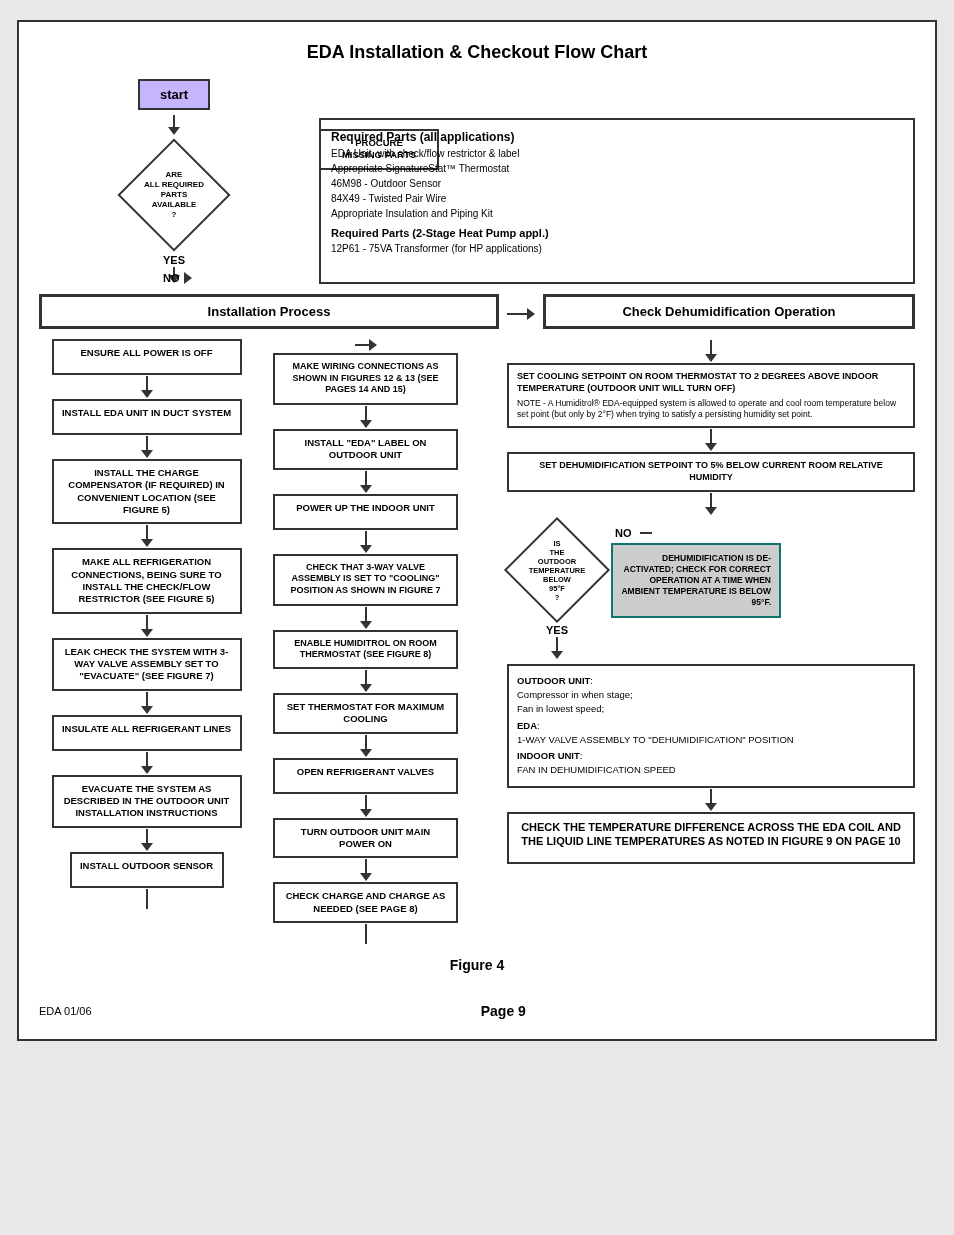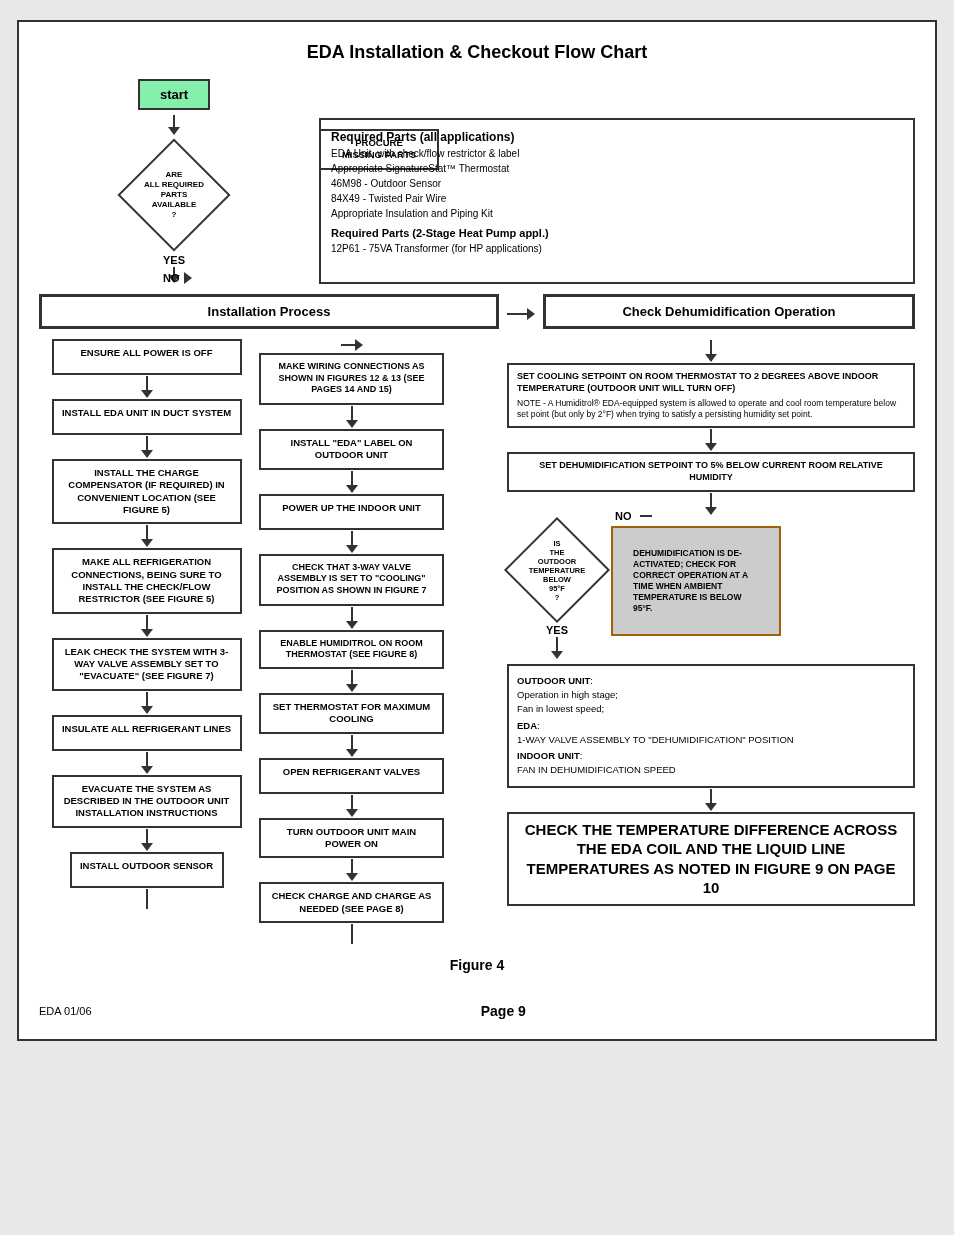--- a/index.html
+++ b/index.html
@@ -51,21 +51,21 @@
       font-weight: bold;
       text-transform: uppercase;
       line-height: 1.3;
       background: white;
     }
     .start-box {
       border: 2px solid #333;
       padding: 6px 20px;
       font-weight: bold;
       font-size: 13px;
-      background: #86efac;
+      background: #c4b5fd;
       margin-bottom: 4px;
     }
     
     .diamond-container {
       position: relative;
       width: 110px;
       height: 110px;
       margin: 4px 0;
     }
     .diamond {
@@ -178,26 +178,26 @@
       transform: translate(-50%, -50%);
       text-align: center;
       font-size: 8px;
       font-weight: bold;
       text-transform: uppercase;
       line-height: 1.2;
       z-index: 2;
       width: 72px;
     }
     .gray-box {
-      border: 2px solid #a16207;
+      border: 2px solid #0f766e;
       background: #ccc;
-      padding: 20px;
+      padding: 8px;
       font-size: 9.5px;
       font-weight: bold;
-      text-align: left;
+      text-align: right;
       line-height: 1.3;
       text-transform: uppercase;
     }
     .info-box {
       border: 2px solid #333;
       padding: 8px;
       font-size: 9.5px;
       line-height: 1.4;
       background: white;
     }
@@ -291,21 +291,21 @@
 
     <div style="display:flex; align-items:center; flex-shrink:0;">
       <div style="height:2px; width:20px; background:#333;"></div>
       <div class="arrow-head-right"></div>
     </div>
     <div class="section-header" style="flex:1;">Check Dehumidification Operation</div>
   </div>
 
   <div style="display:flex; width:100%; gap:8px; align-items:flex-start;">
 
-    <div style="width:460px; flex-shrink:0; display:flex; gap:0; align-items:flex-start;">
+    <div style="width:460px; flex-shrink:0; display:flex; gap:14px; align-items:flex-start;">
 
       <div class="install-col1">
 
         <div class="box-rect" style="width:190px; min-height:36px;">ENSURE ALL POWER IS OFF</div>
         <div class="arrow-down">
             <div class="arrow-line"></div>
             <div class="arrow-head"></div>
           </div>
 
         <div class="box-rect" style="width:190px; min-height:36px;">INSTALL  EDA UNIT IN DUCT SYSTEM</div>
@@ -461,35 +461,35 @@
             <span class="label-no" style="font-weight:bold; font-size:11px;">NO</span>
             <div style="height:2px; width:12px; background:#333;"></div>
           </div>
           <div class="gray-box" style="width:170px; font-size:8.5px;">DEHUMIDIFICATION IS DE-ACTIVATED; CHECK FOR CORRECT OPERATION AT A TIME WHEN AMBIENT TEMPERATURE IS BELOW 95°F.</div>
         </div>
       </div>
 
       <div class="info-box" style="width:100%; margin-top:4px;">
         <div style="font-size:9.5px; line-height:1.5;">
           <div><b>OUTDOOR UNIT</b>:</div>
-          <div>Operation in high stage;</div>
+          <div>Compressor in when stage;</div>
           <div>Fan in lowest speed;</div>
           <div style="margin-top:2px;"><b>EDA</b>:</div>
           <div>1-WAY VALVE ASSEMBLY TO "DEHUMIDIFICATION" POSITION</div>
           <div style="margin-top:2px;"><b>INDOOR UNIT</b>:</div>
           <div>FAN IN DEHUMIDIFICATION  SPEED</div>
         </div>
       </div>
 
       <div class="arrow-down">
           <div class="arrow-line"></div>
           <div class="arrow-head"></div>
         </div>
 
-      <div class="box-rect" style="width:100%; min-height:52px; font-size:15px; text-transform:uppercase;">CHECK THE TEMPERATURE DIFFERENCE ACROSS THE EDA COIL AND THE LIQUID LINE TEMPERATURES AS NOTED IN FIGURE 9 ON PAGE 10</div>
+      <div class="box-rect" style="width:100%; min-height:52px; font-size:11px; text-transform:uppercase;">CHECK THE TEMPERATURE DIFFERENCE ACROSS THE EDA COIL AND THE LIQUID LINE TEMPERATURES AS NOTED IN FIGURE 9 ON PAGE 10</div>
     </div>
   </div>
 
   <div class="figure-caption">Figure 4</div>
 
   <div class="page-footer" style="width:100%;">
     <span>EDA 01/06</span>
     <span class="page-number">Page 9</span>
     <span></span>
   </div>

